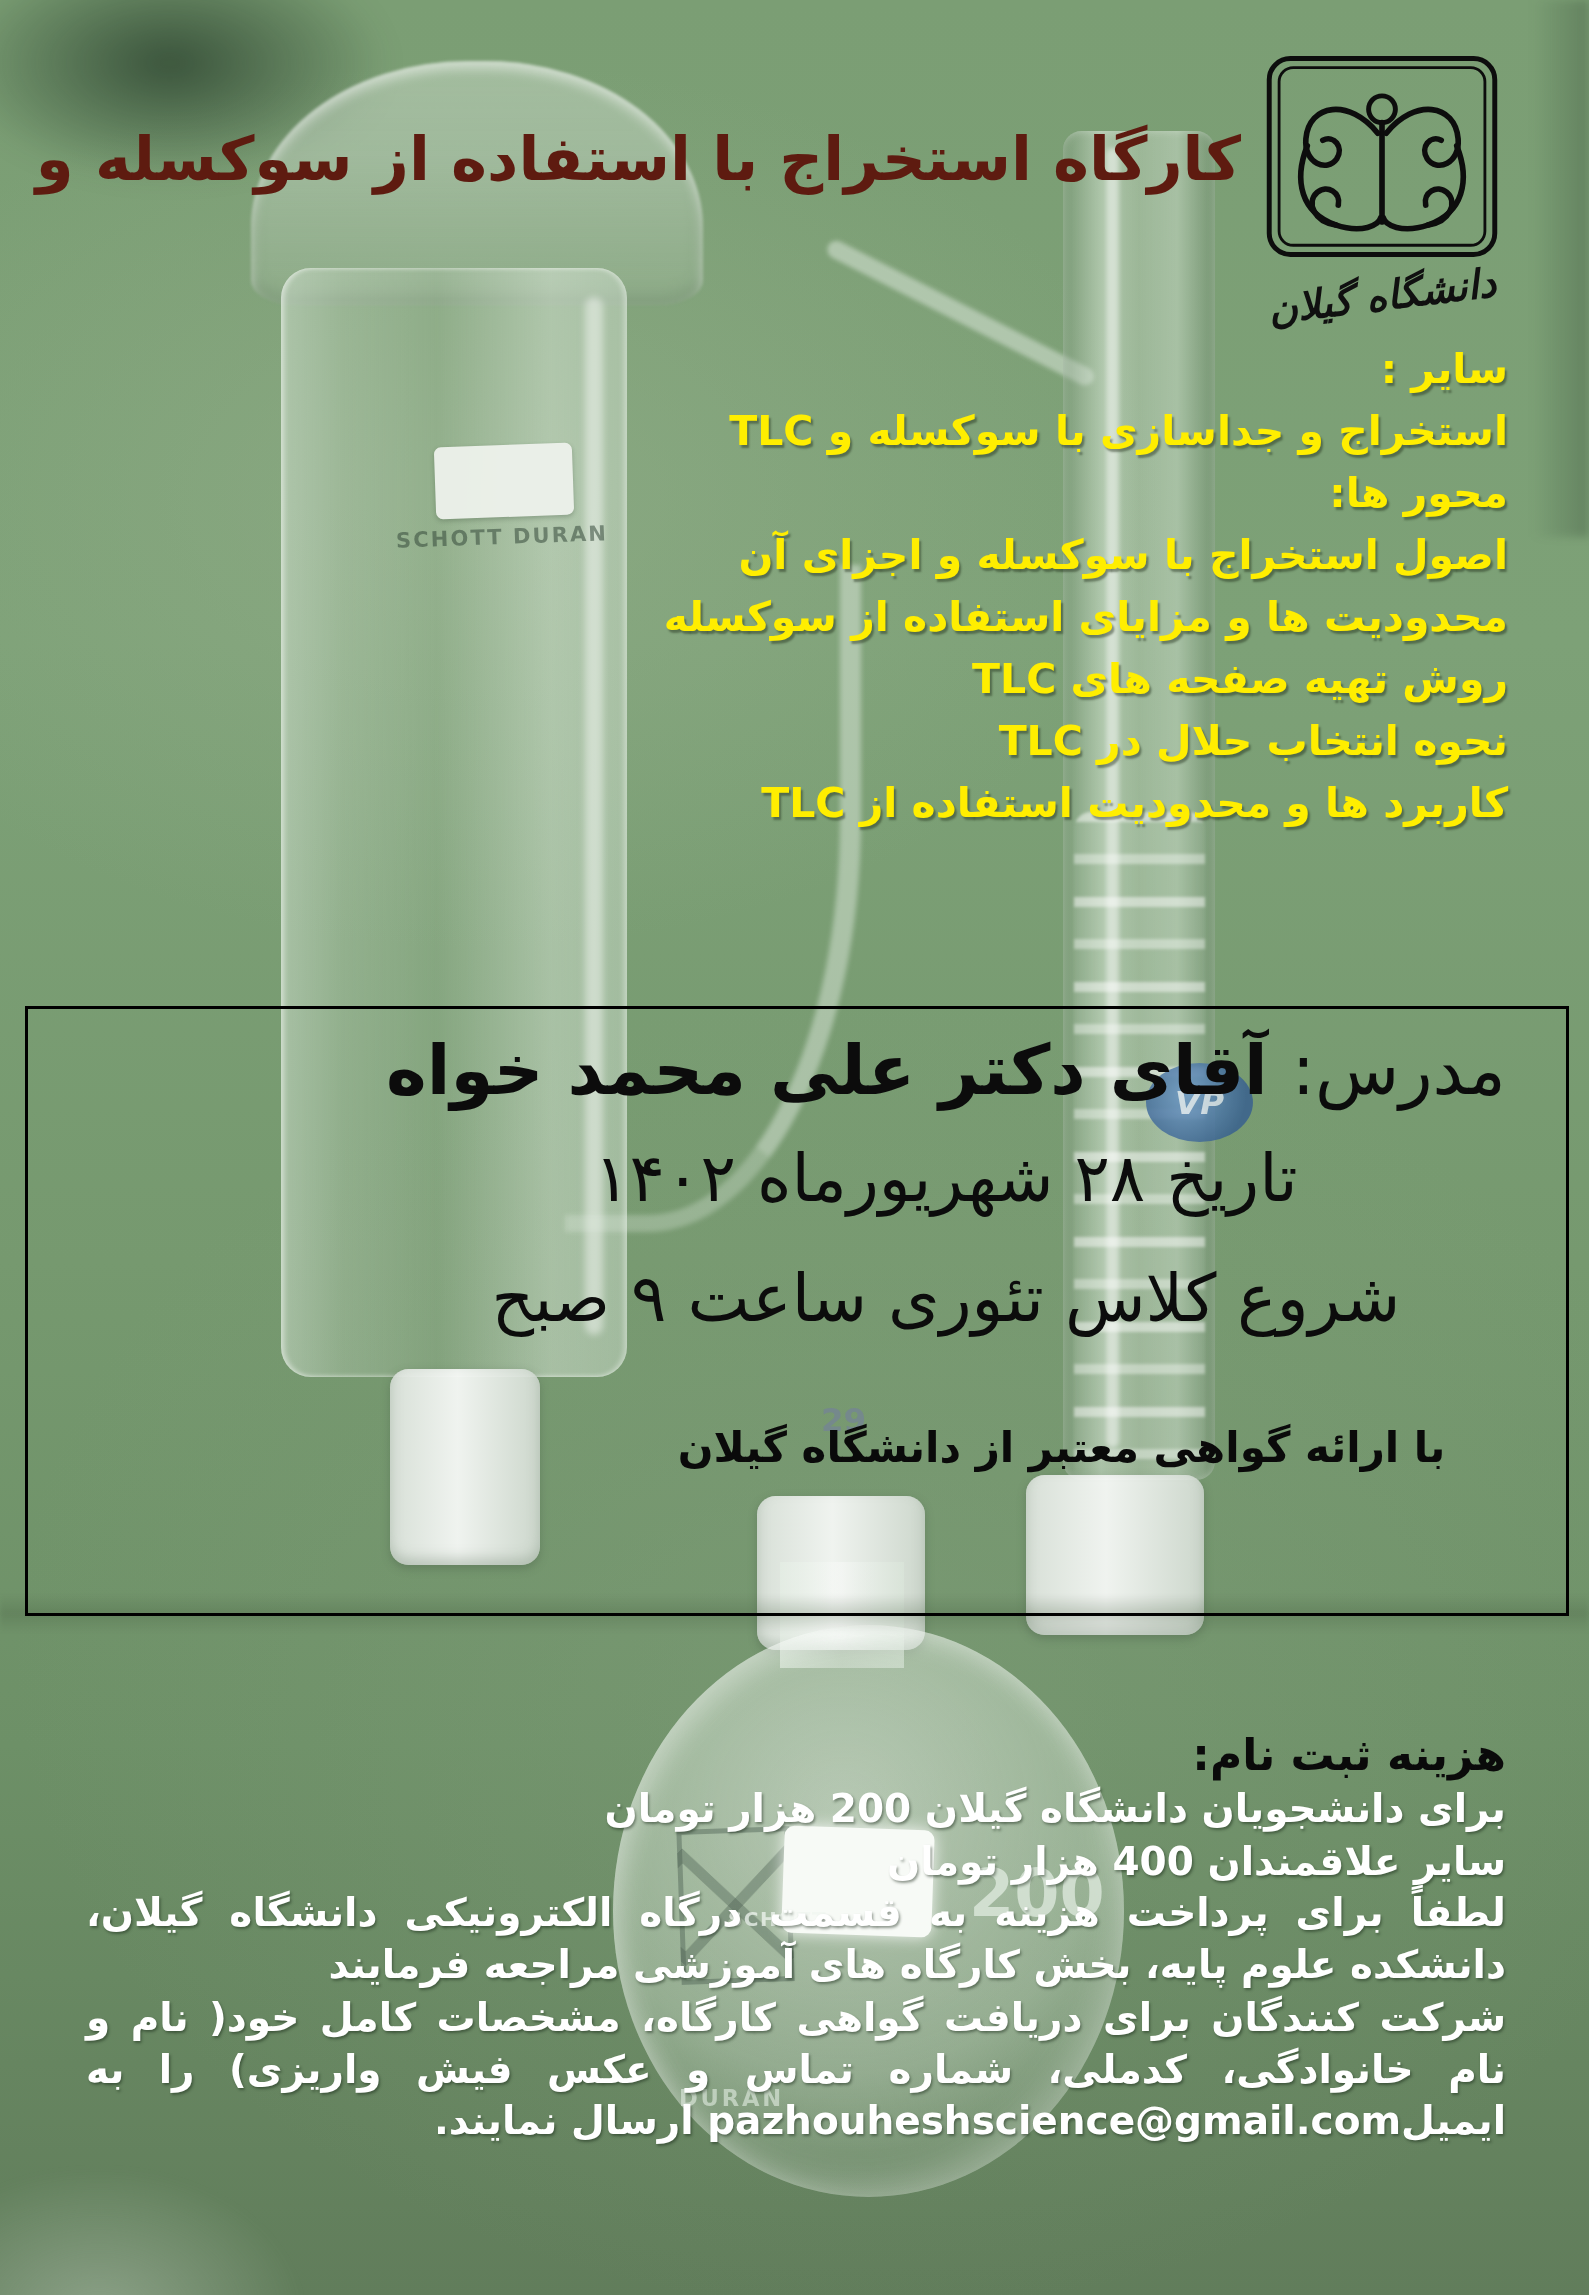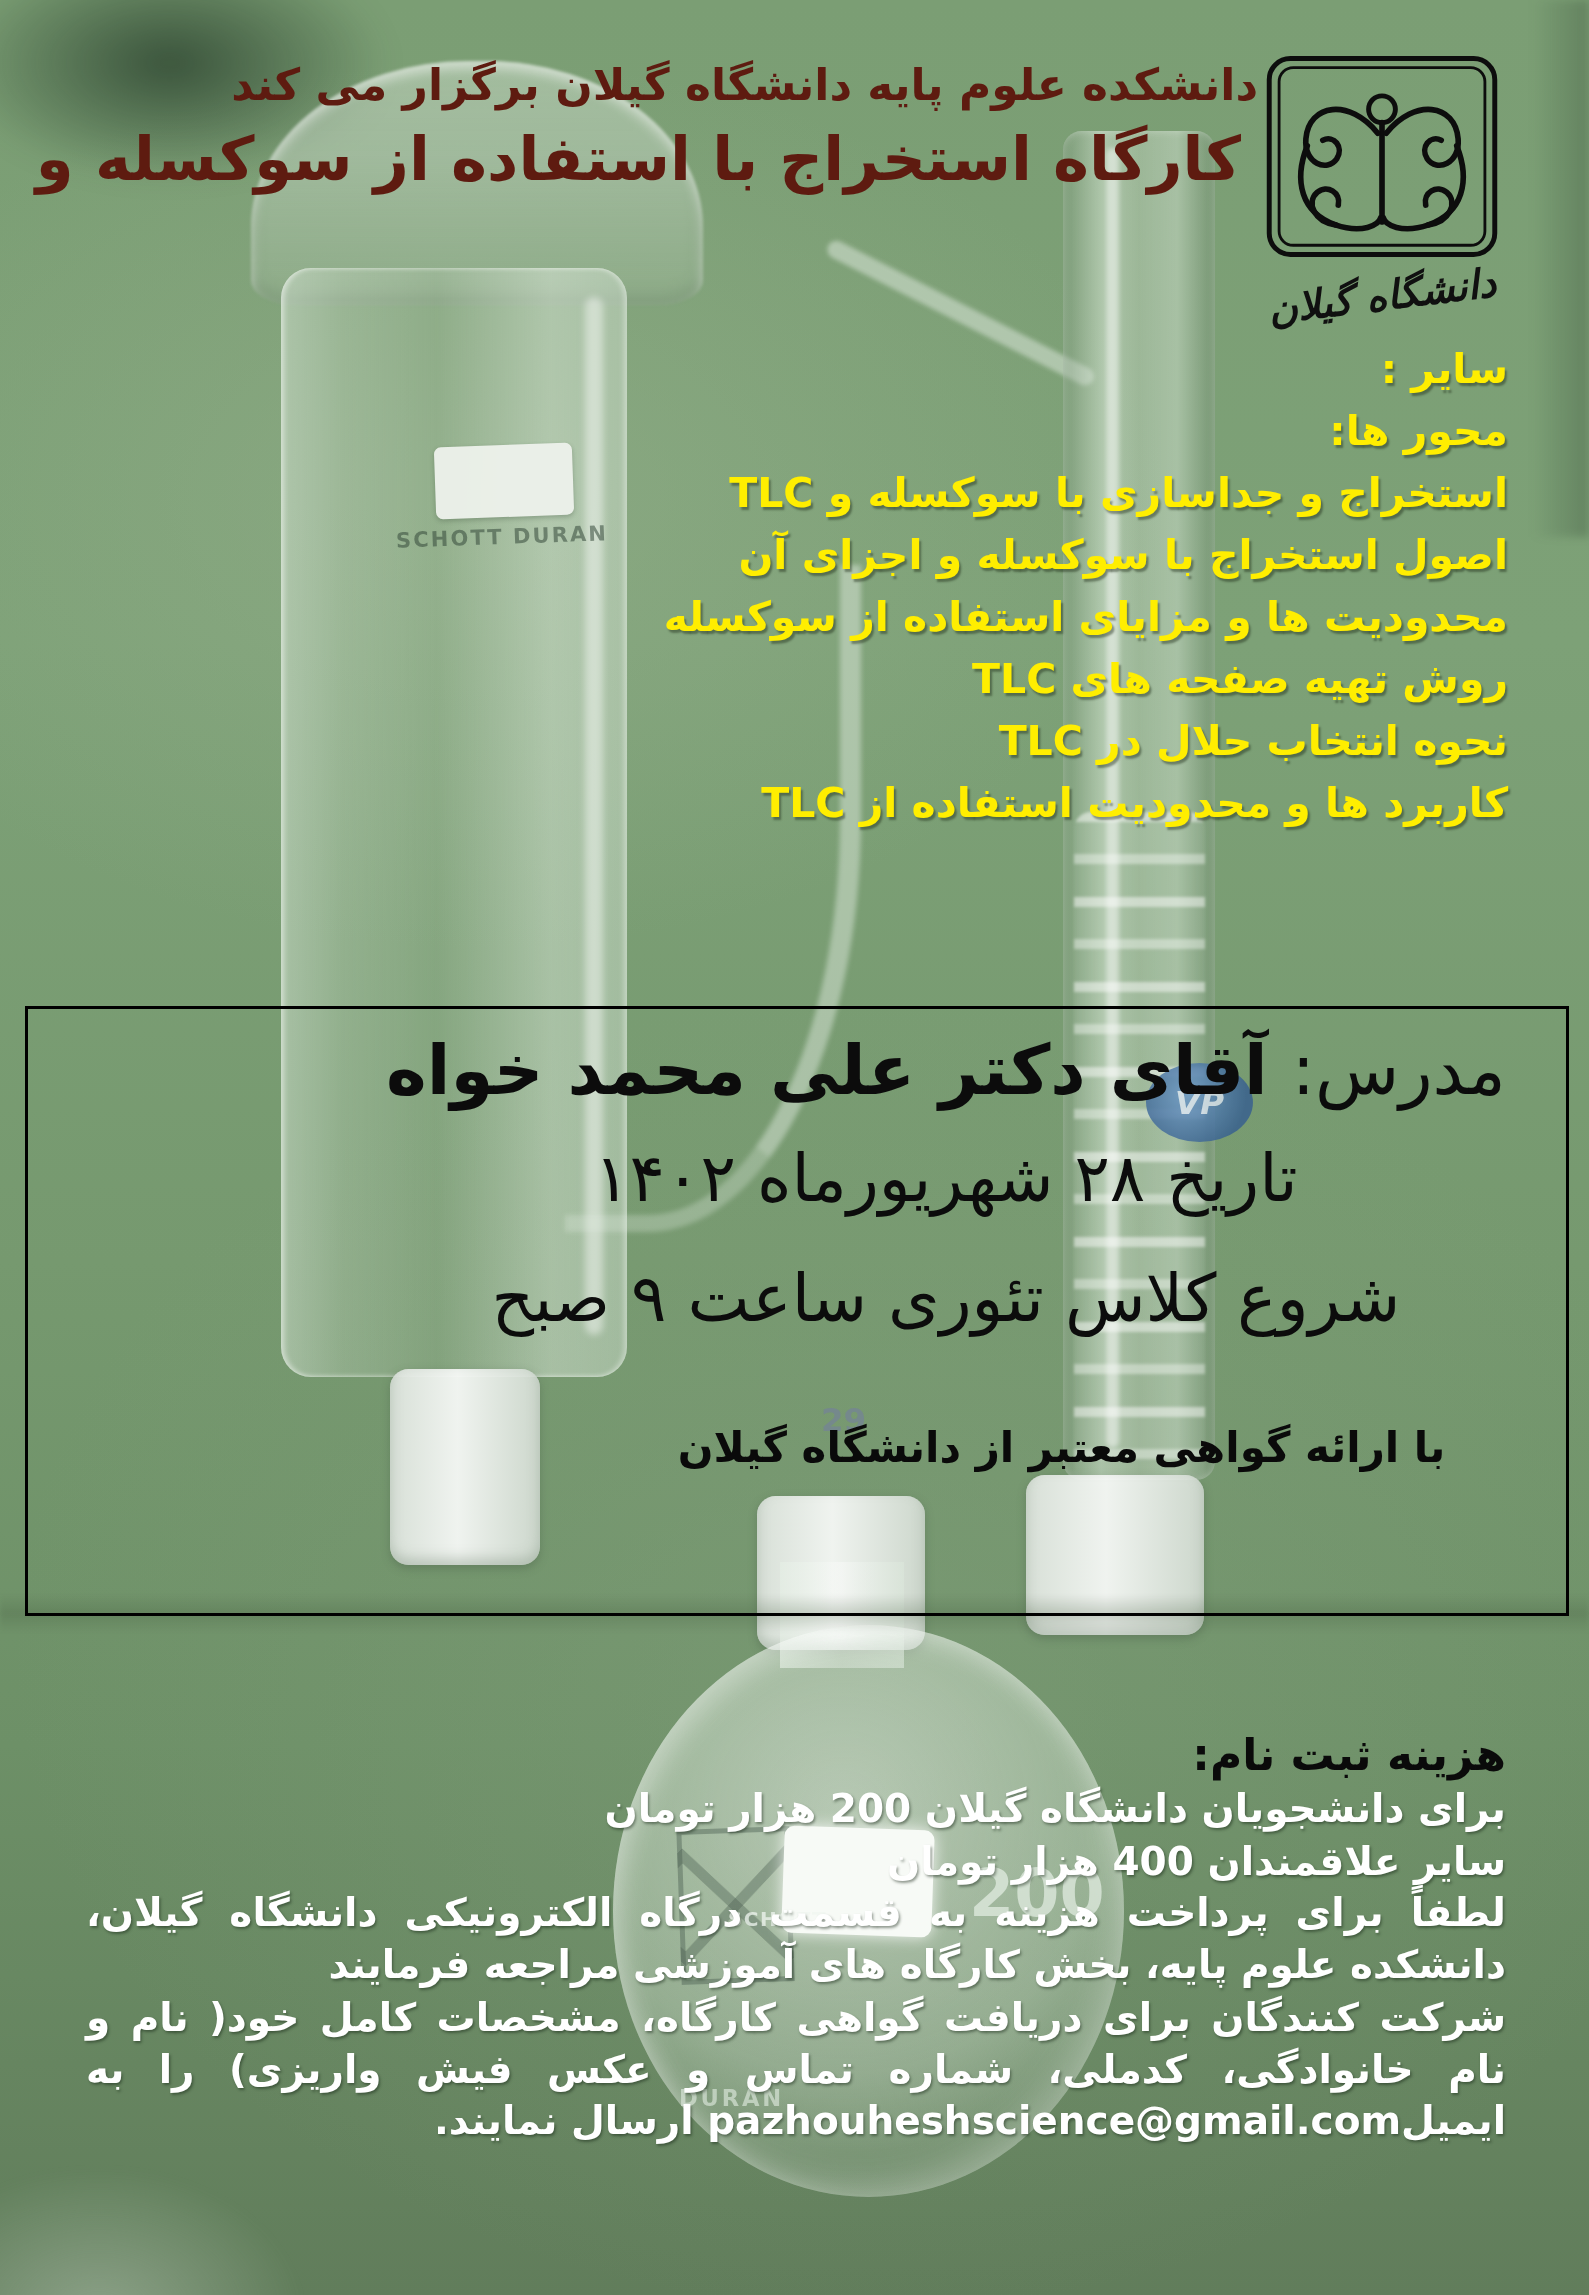--- a/index.html
+++ b/index.html
@@ -166,27 +166,26 @@
           <path d="M100 242 C70 238, 58 210, 74 196 C88 184, 108 196, 104 214"></path>
           <path d="M172 112 C212 62, 270 70, 274 120 C277 155, 244 168, 230 148 C220 132, 234 114, 250 122"></path>
           <path d="M272 130 C292 180, 280 225, 232 242 C194 255, 170 242, 168 232"></path>
           <path d="M232 242 C262 238, 274 210, 258 196 C244 184, 224 196, 228 214"></path>
         </g>
       </g>
     </svg>
     <div class="logo-caption">دانشگاه گیلان</div>
   </div>
 
-  <div class="txt hdr hdr1">دانشکده علوم پایه دانشگاه گیلان برگزار می کند</div>
   <div class="txt hdr hdr2">کارگاه استخراج با استفاده از سوکسله و</div>
 
   <div class="txt topics">
     <div>سایر :</div>
+    <div>استخراج و جداسازی با سوکسله و TLC</div>
     <div>محور ها:</div>
-    <div>استخراج و جداسازی با سوکسله و TLC</div>
     <div>اصول استخراج با سوکسله و اجزای آن</div>
     <div>محدودیت ها و مزایای استفاده از سوکسله</div>
     <div>روش تهیه صفحه های TLC</div>
     <div>نحوه انتخاب حلال در TLC</div>
     <div>کاربرد ها و محدودیت استفاده از TLC</div>
   </div>
 
   <div class="infobox">
     <div class="ib-line ib-1"><span class="lbl">مدرس:</span><span> آقای دکتر علی محمد خواه</span></div>
     <div class="ib-line ib-2">تاریخ ۲۸ شهریورماه ۱۴۰۲</div>

